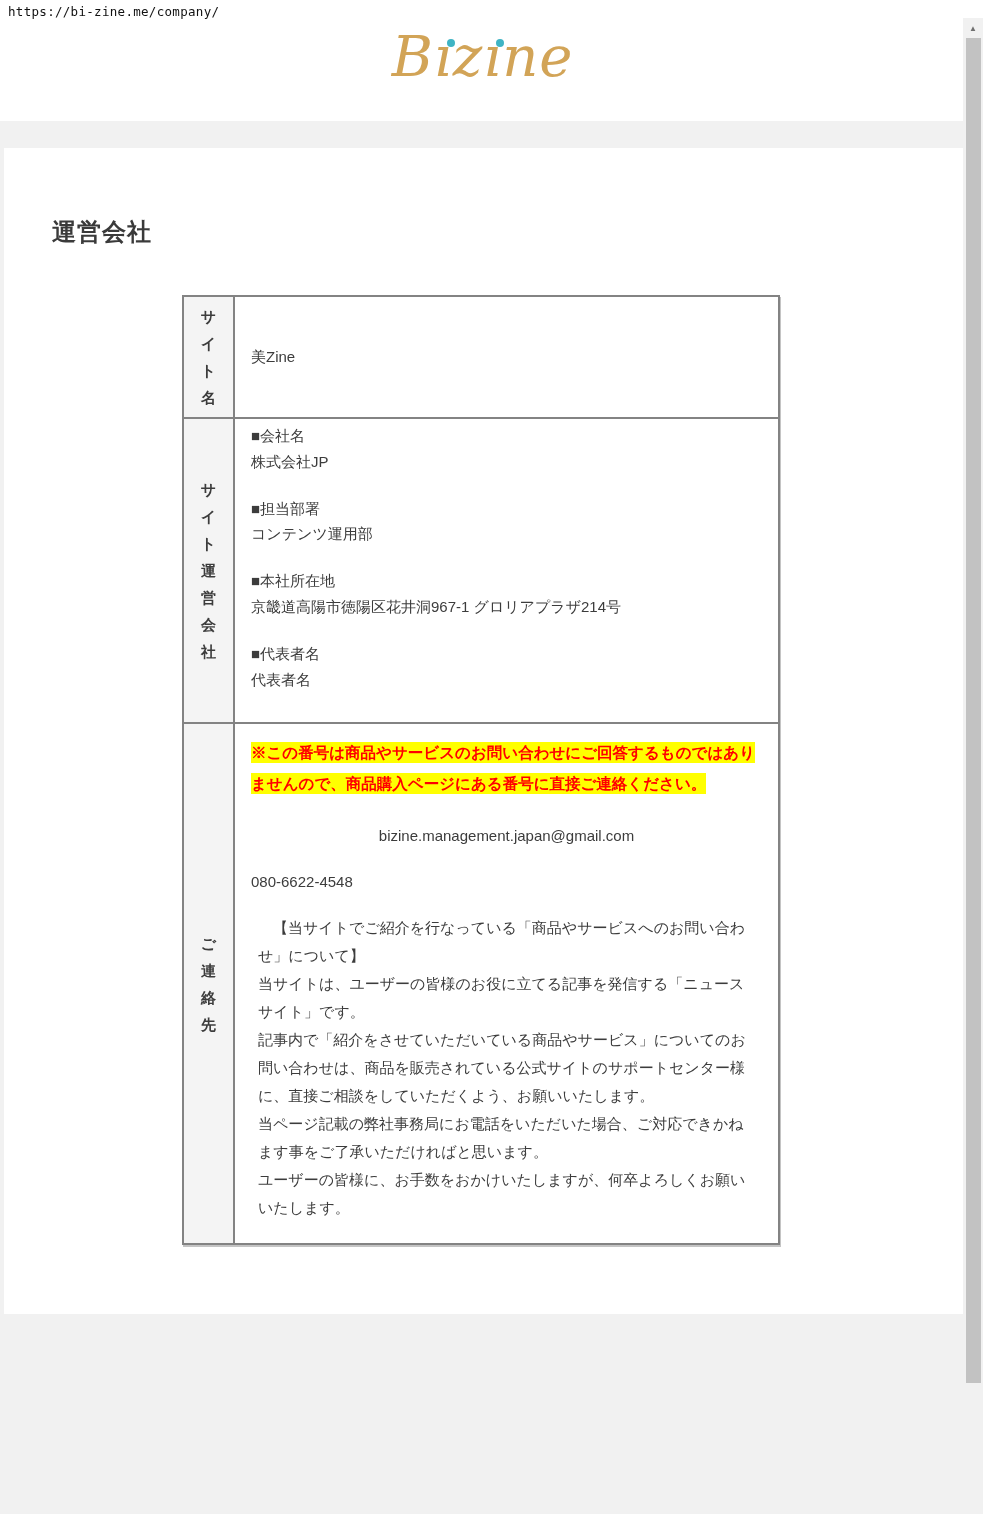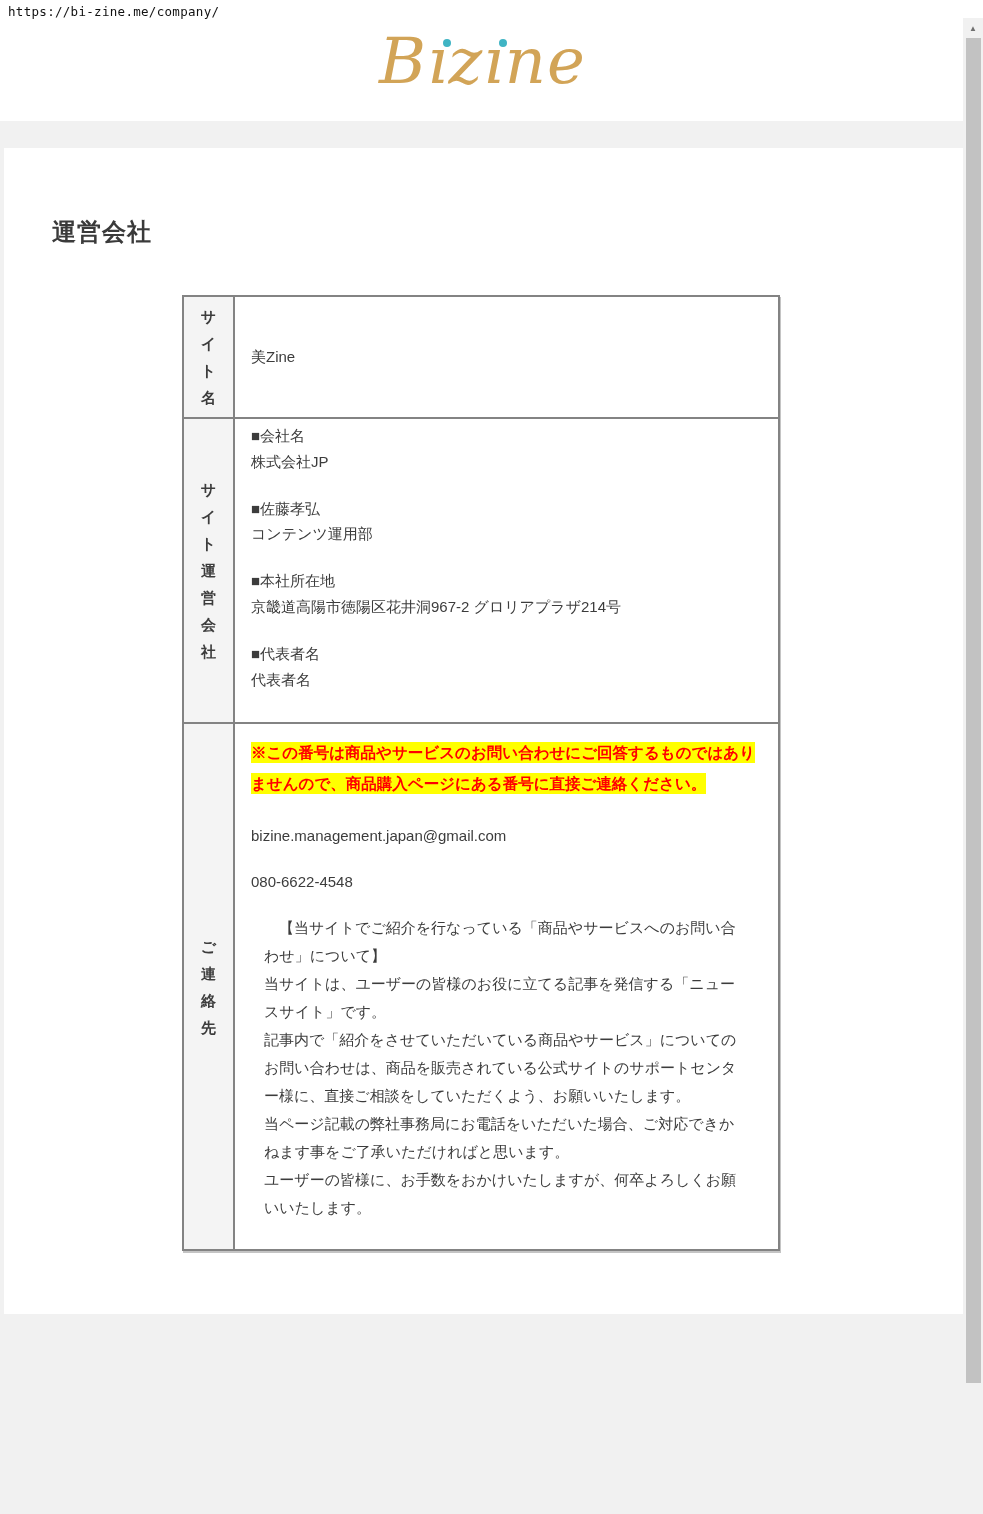--- a/index.html
+++ b/index.html
@@ -25,21 +25,21 @@
     font-size: 12.5px; color: #111;
     letter-spacing: 0.3px;
     text-align: center;
   }
   .logo {
     position: absolute; top: 26px; left: 0;
     width: 965px;
     text-align: center;
     font-family: "DejaVu Serif", serif;
     font-style: italic;
-    font-size: 64px;
+    font-size: 56px;
     line-height: 1.1;
     color: #d2a457;
     letter-spacing: 1px;
     cursor: pointer;
   }
   .logo-i { position: relative; display: inline-block; }
   .logo-i::after {
     content: "";
     position: absolute;
     top: 13px; right: -2px;
@@ -94,23 +94,23 @@
   .info-group:last-child { margin-bottom: 16px; }
 
   .warning-line { margin: 0 0 26px 0; line-height: 1.95; }
   .warning-highlight {
     background: #ffff00;
     color: #ff0000;
     font-weight: bold;
     font-size: 15.5px;
     padding: 2px 0;
   }
-  .contact-email { margin: 0 0 25px 0; line-height: 1.4; }
+  .contact-email { margin: 0 0 25px 0; line-height: 1.4; text-align: center; }
   .contact-phone { margin: 12px 0 22px 0; line-height: 1.4; }
-  .contact-desc  { margin: 13px; line-height: 1.87; white-space: pre-line; }
+  .contact-desc  { margin: 7px; line-height: 1.87; white-space: pre-line; }
 
   
   .scrollbar {
     position: absolute; top: 18px; right: 0;
     width: 20px; height: 1496px;
     background: #f1f1f1;
   }
   .scroll-up-btn {
     position: absolute; top: 0; left: 0;
     width: 20px; height: 20px;
@@ -155,26 +155,26 @@
 運
 営
 会
 社</th>
         <td class="cell-operator">
           <div class="info-group">
             <div>■会社名</div>
             <div>株式会社JP</div>
           </div>
           <div class="info-group">
-            <div>■佐藤孝弘</div>
+            <div>■担当部署</div>
             <div>コンテンツ運用部</div>
           </div>
           <div class="info-group">
             <div>■本社所在地</div>
-            <div>京畿道高陽市徳陽区花井洞967-2 グロリアプラザ214号</div>
+            <div>京畿道高陽市徳陽区花井洞967-1 グロリアプラザ214号</div>
           </div>
           <div class="info-group">
             <div>■代表者名</div>
             <div>代表者名</div>
           </div>
         </td>
       </tr>
 
       <tr>
         <th>ご

